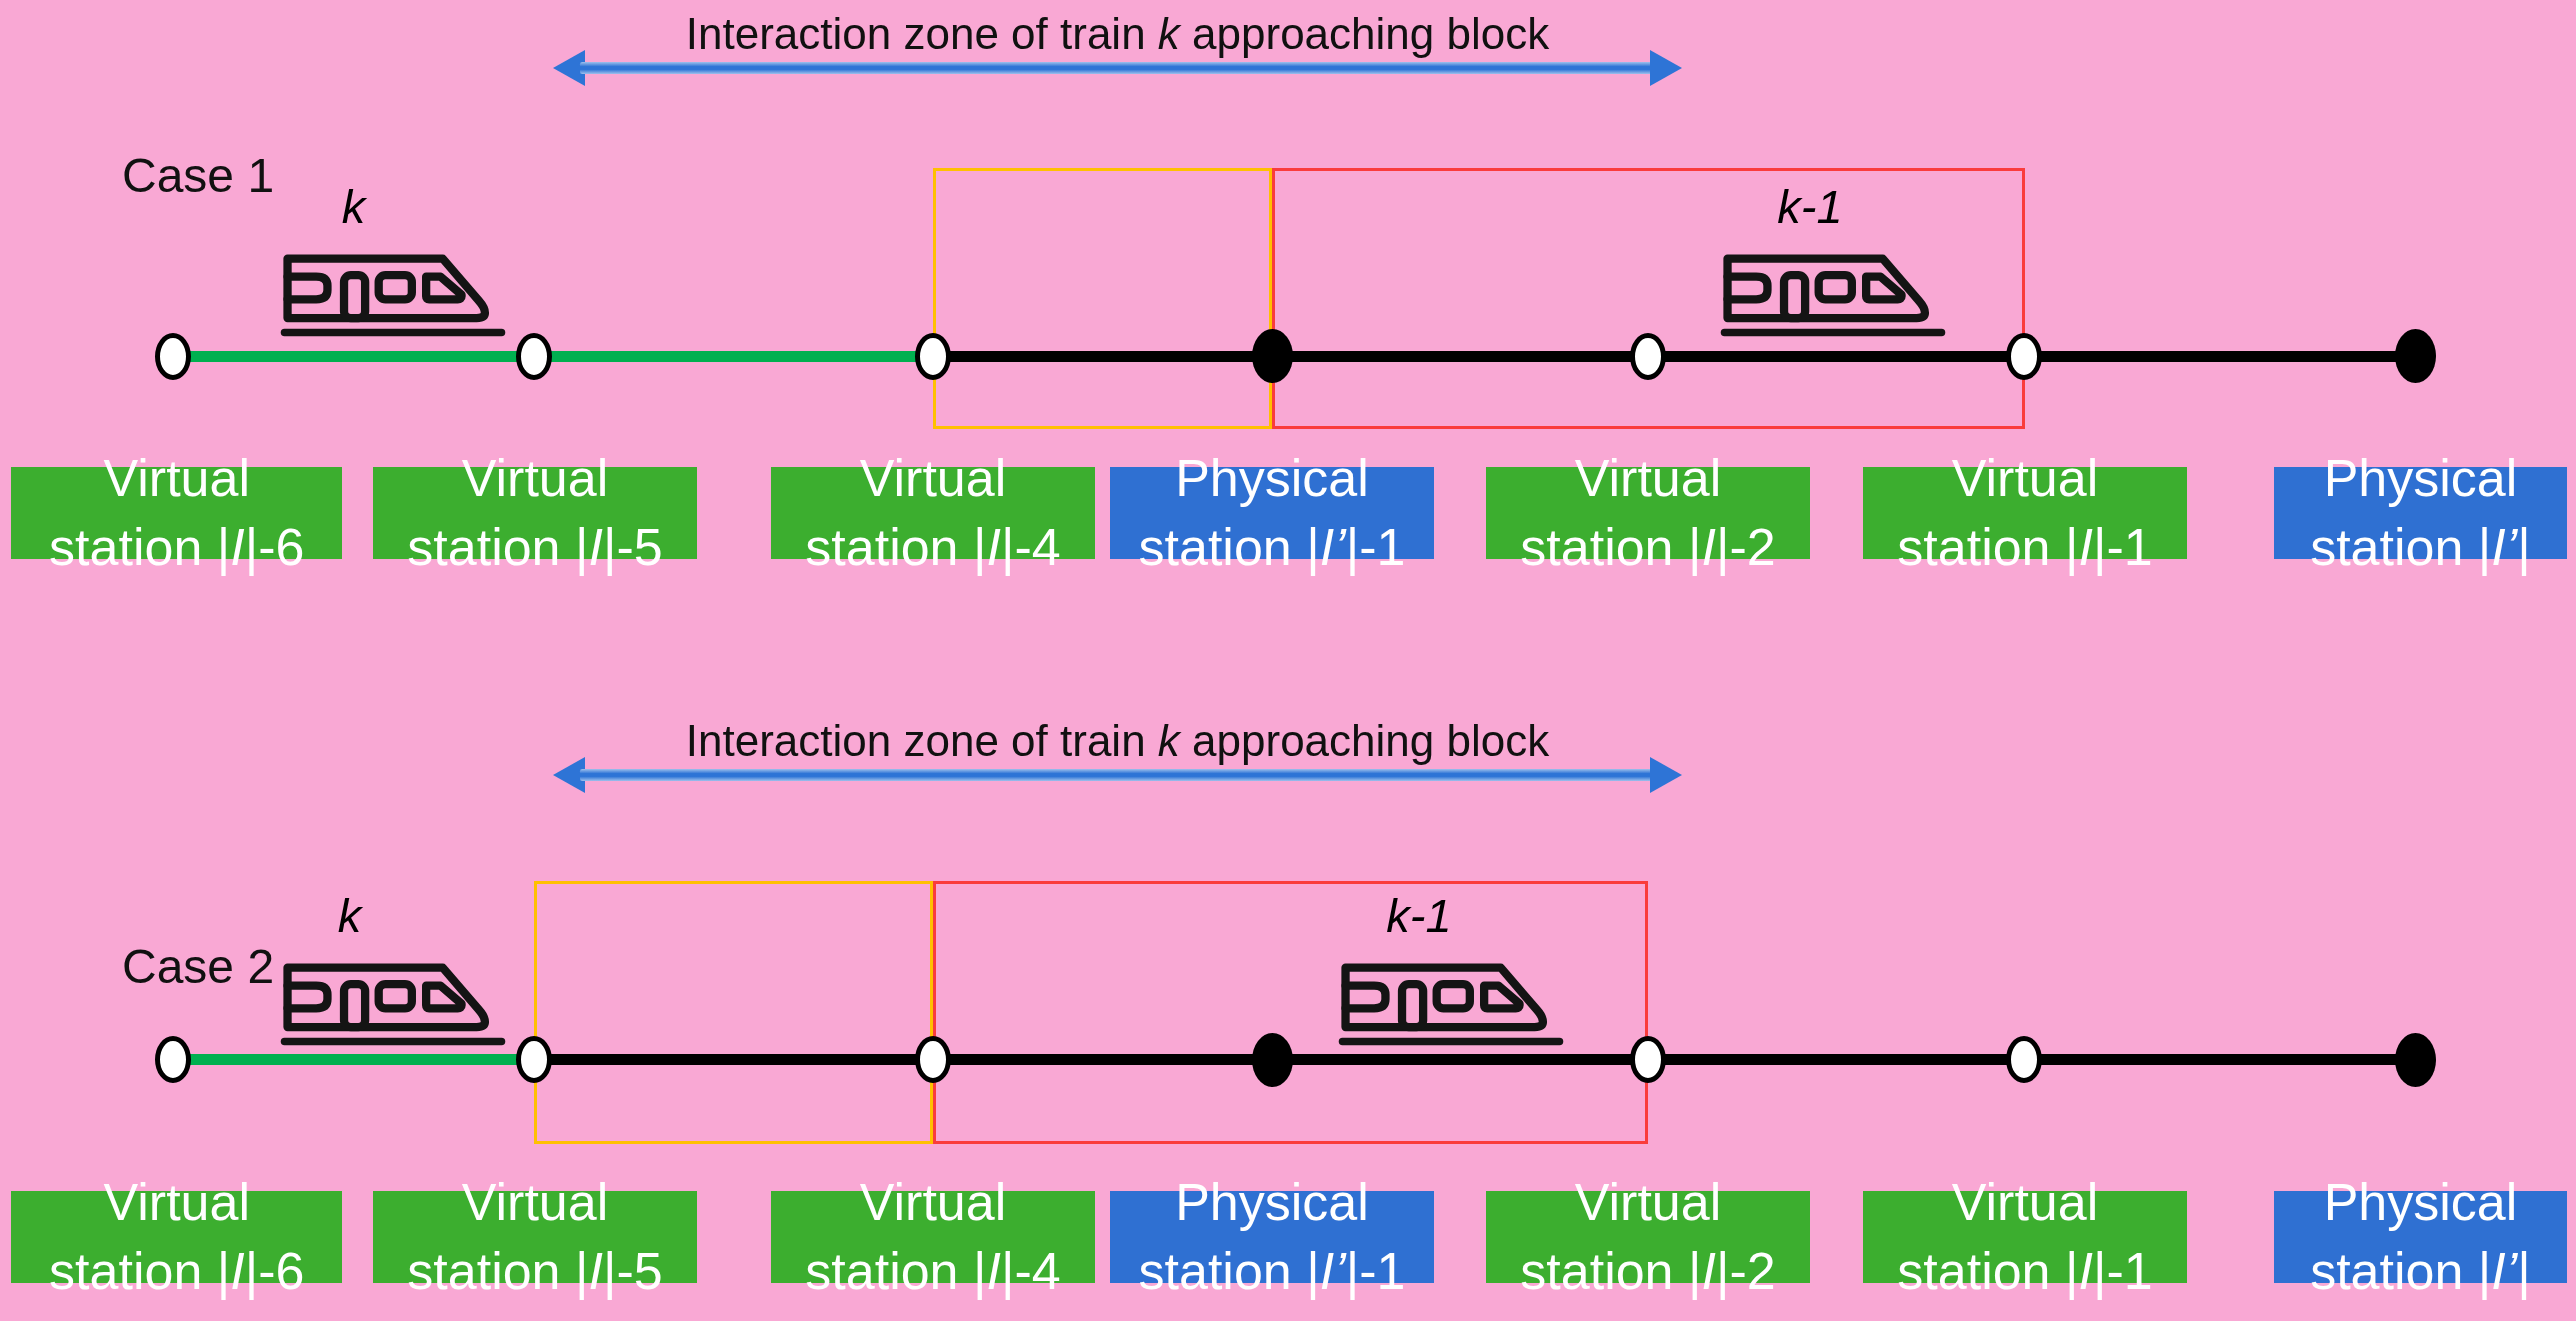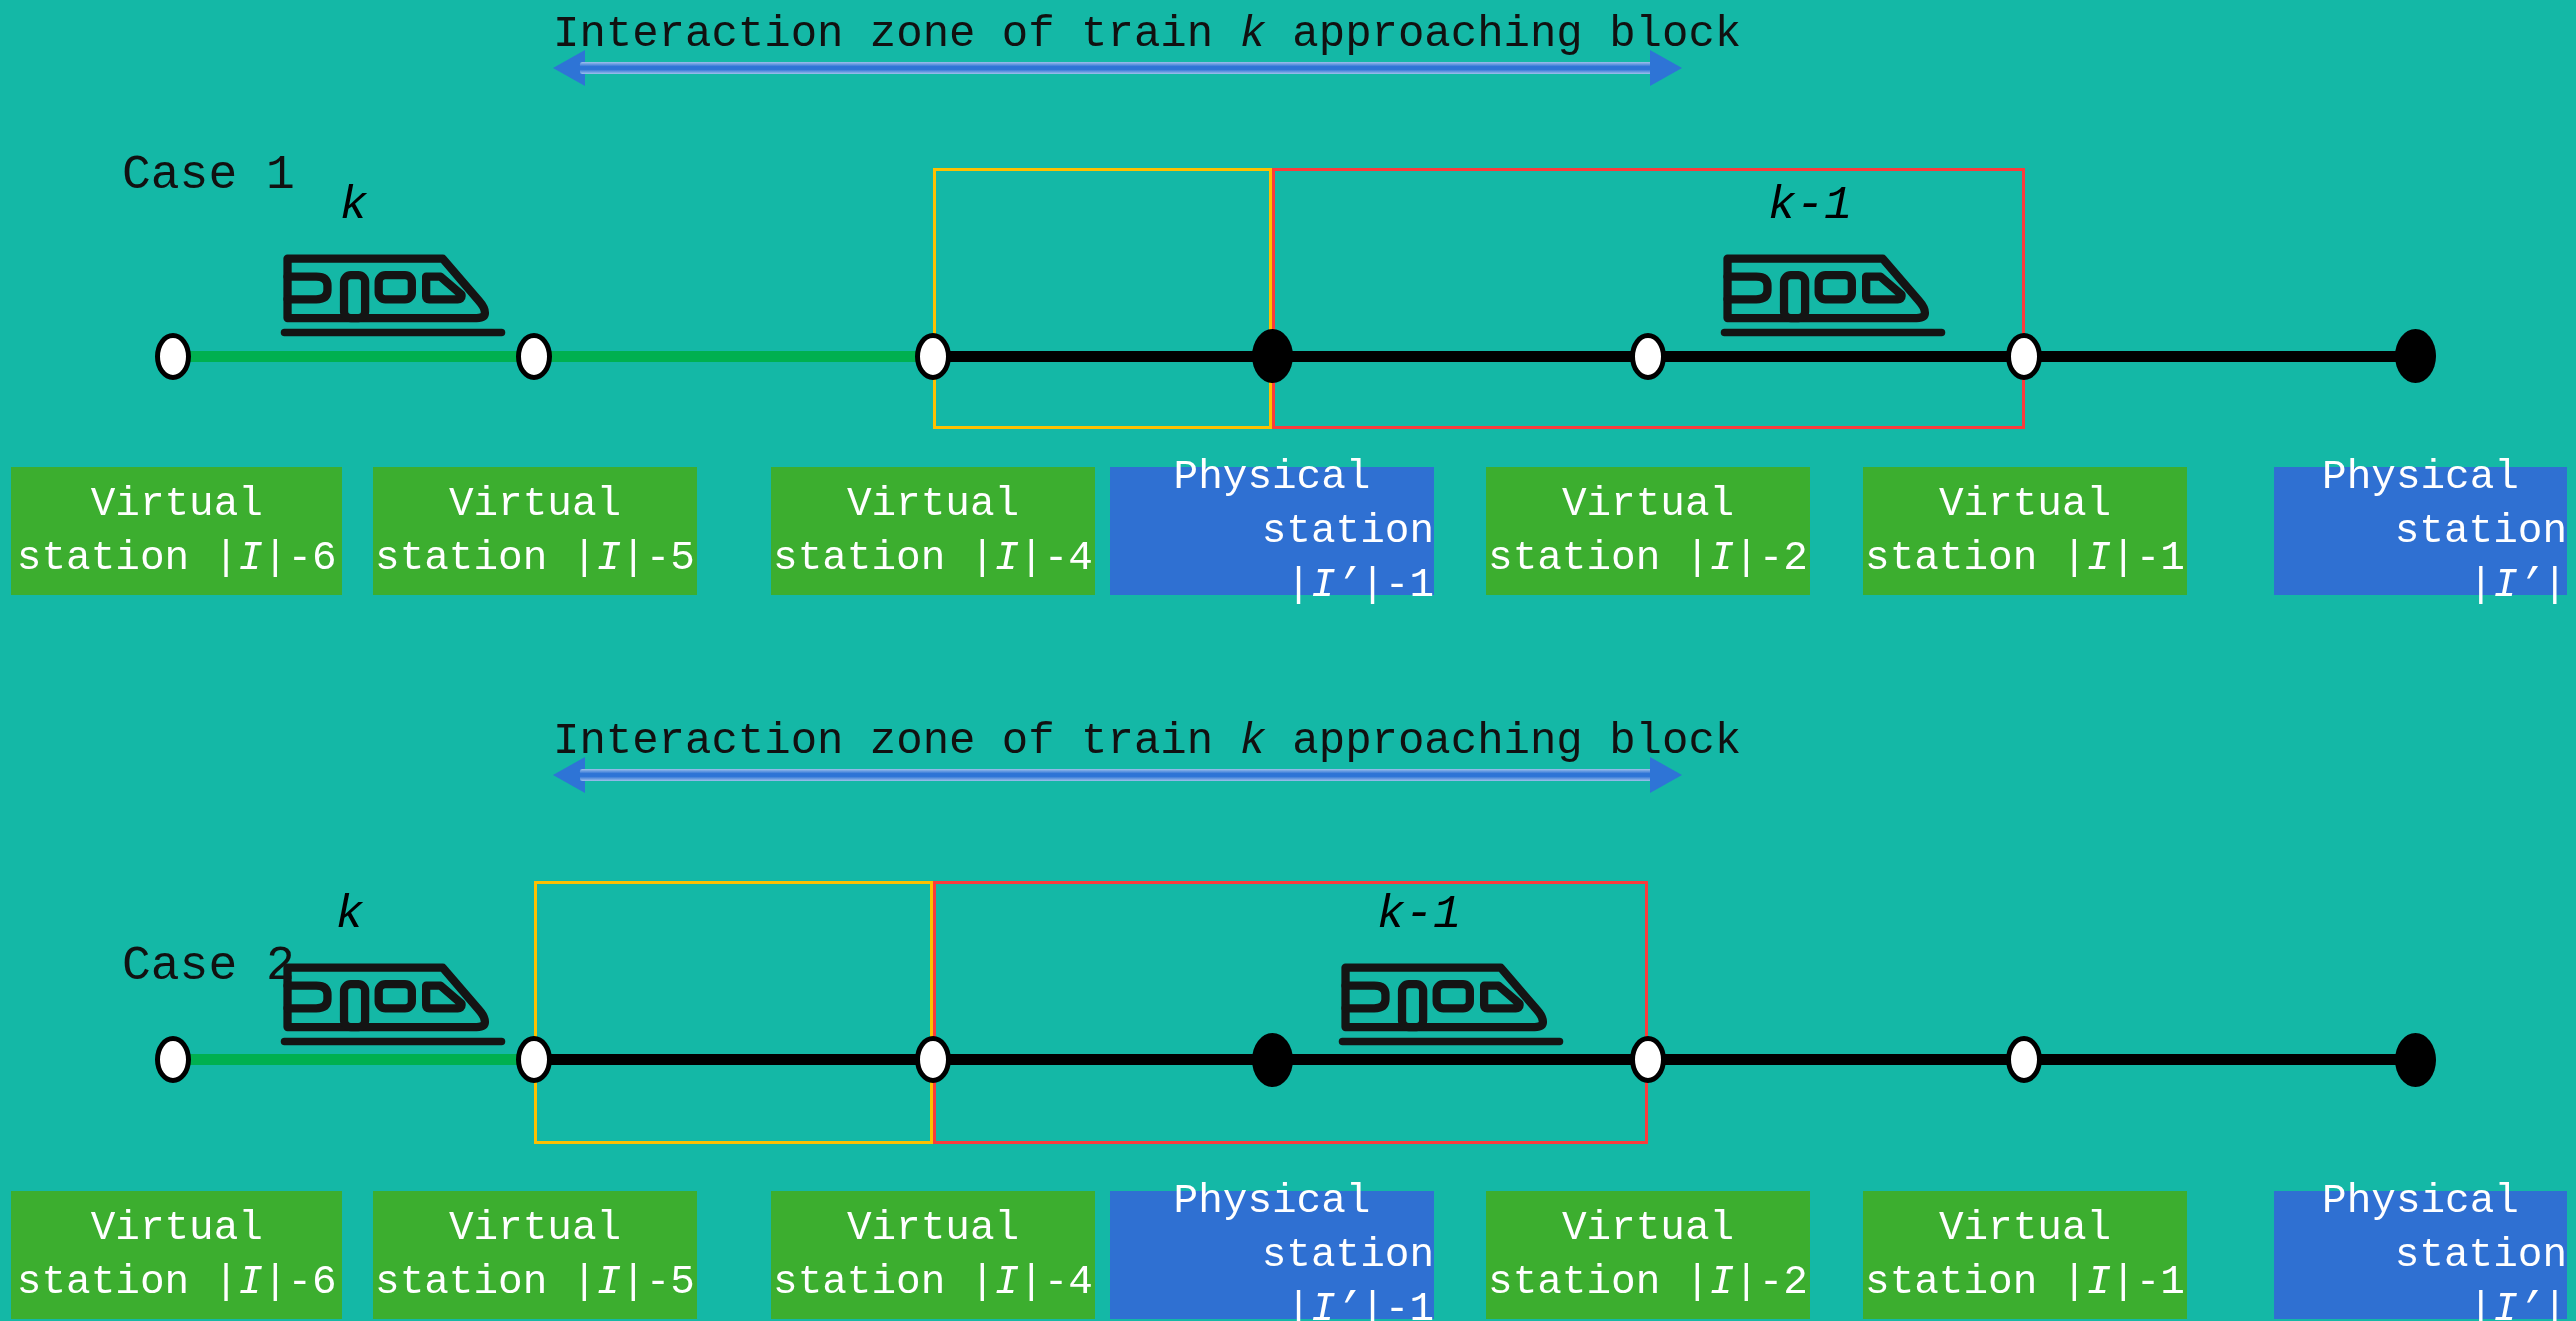--- a/index.html
+++ b/index.html
@@ -1,17 +1,17 @@
 <!DOCTYPE html>
 <html style="font-size:12px"><head>
 <meta charset="utf-8">
 <style>
   html,body{margin:0;padding:0;background:#ffffff;}
-  .figure{position:relative;width:2576px;height:1321px;background:#14b8a6;overflow:hidden;
-          font-family:Liberation Mono, monospace;color:#000;}
+  .figure{position:relative;width:2576px;height:1321px;background:#f9a8d4;overflow:hidden;
+          font-family:Liberation Sans, sans-serif;color:#000;}
   .abs{position:absolute;}
 
   
   .zone-caption{font-size:44px;text-align:center;color:#111;white-space:nowrap;}
   .zone-caption .it{font-style:italic;}
   .case-label{font-size:48px;color:#111;margin-top:31px;}
   .train-label{font-size:47px;font-style:italic;text-align:center;white-space:nowrap;}
 
   
   .arrow{height:36px;}
@@ -33,22 +33,22 @@
   
   .track{background:#000;height:10.5px;}
   .track-green{background:#00B050;height:10.5px;}
 
   
   .node{box-sizing:border-box;border-radius:50%;}
   .node.open{width:36px;height:47px;background:#fff;border:5.3px solid #000;}
   .node.filled{width:41px;height:54px;background:#000;}
 
   
-  .station{box-sizing:border-box;height:128px;display:flex;flex-direction:column;
-      align-items:center;justify-content:center;color:#fff;font-size:41px;line-height:1.32;
+  .station{box-sizing:border-box;height:92px;display:flex;flex-direction:column;
+      align-items:center;justify-content:center;color:#fff;font-size:52px;line-height:1.32;
       text-align:right;}
   .station.green{background:#3CAE2F;}
   .station.blue{background:#2F70D2;}
   .station .it{font-style:italic;}
 
   .train-icon svg{display:block;}
 </style>
 </head>
 <body>
 

